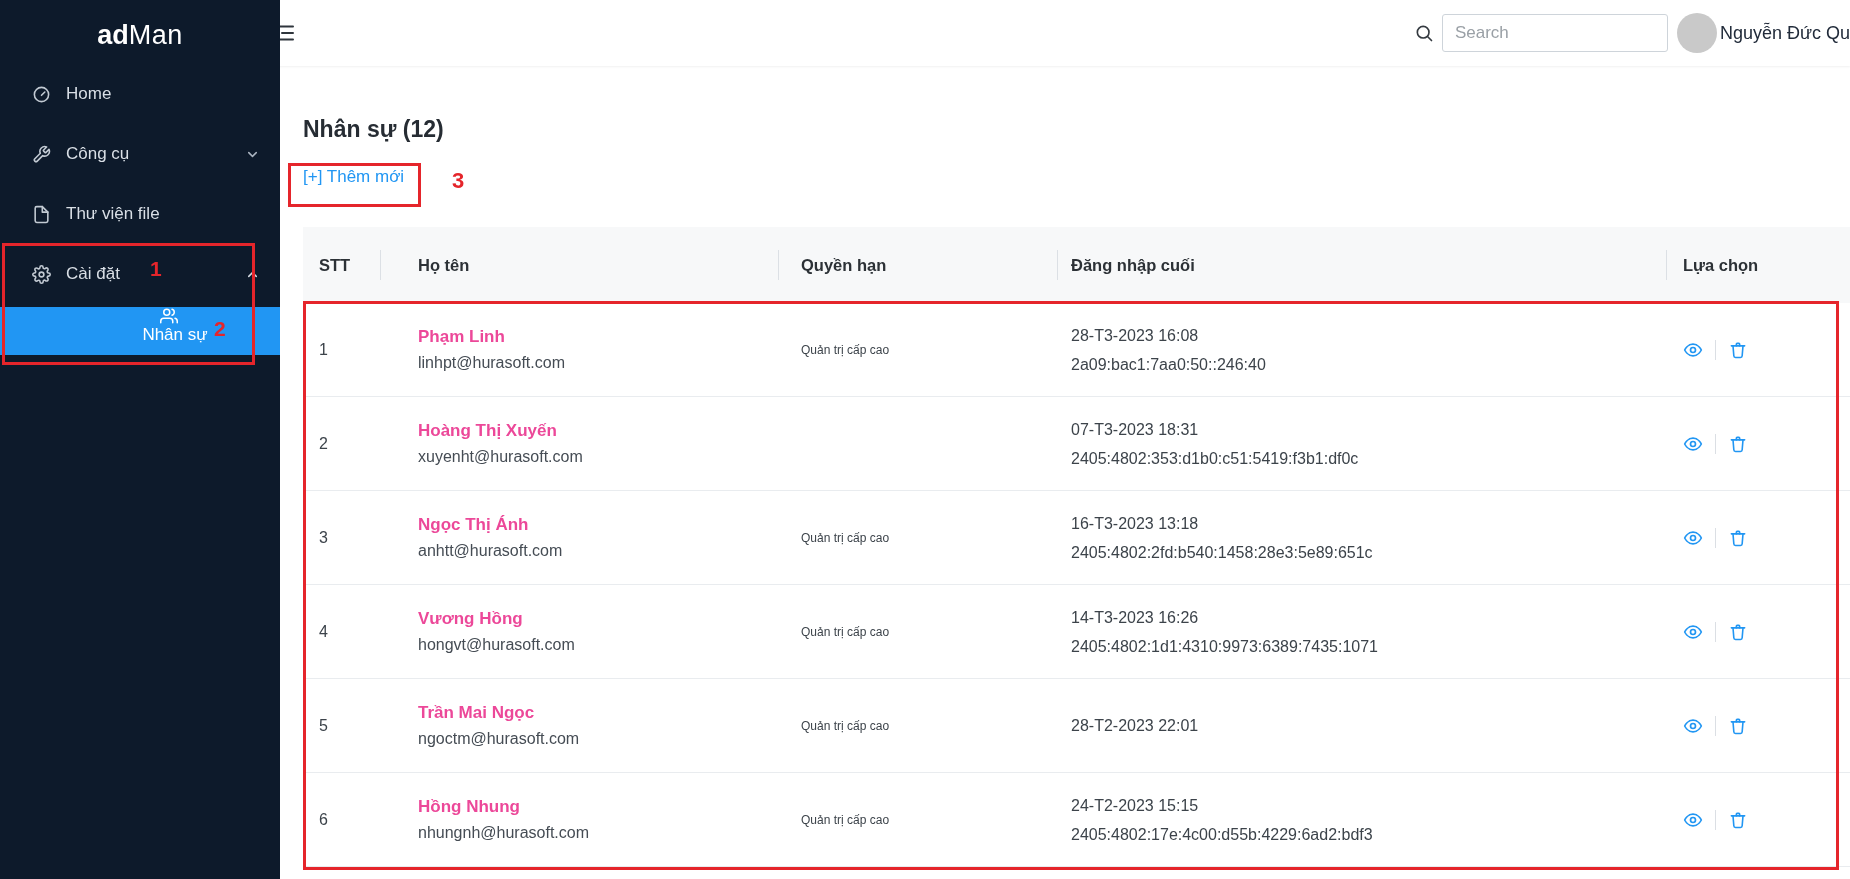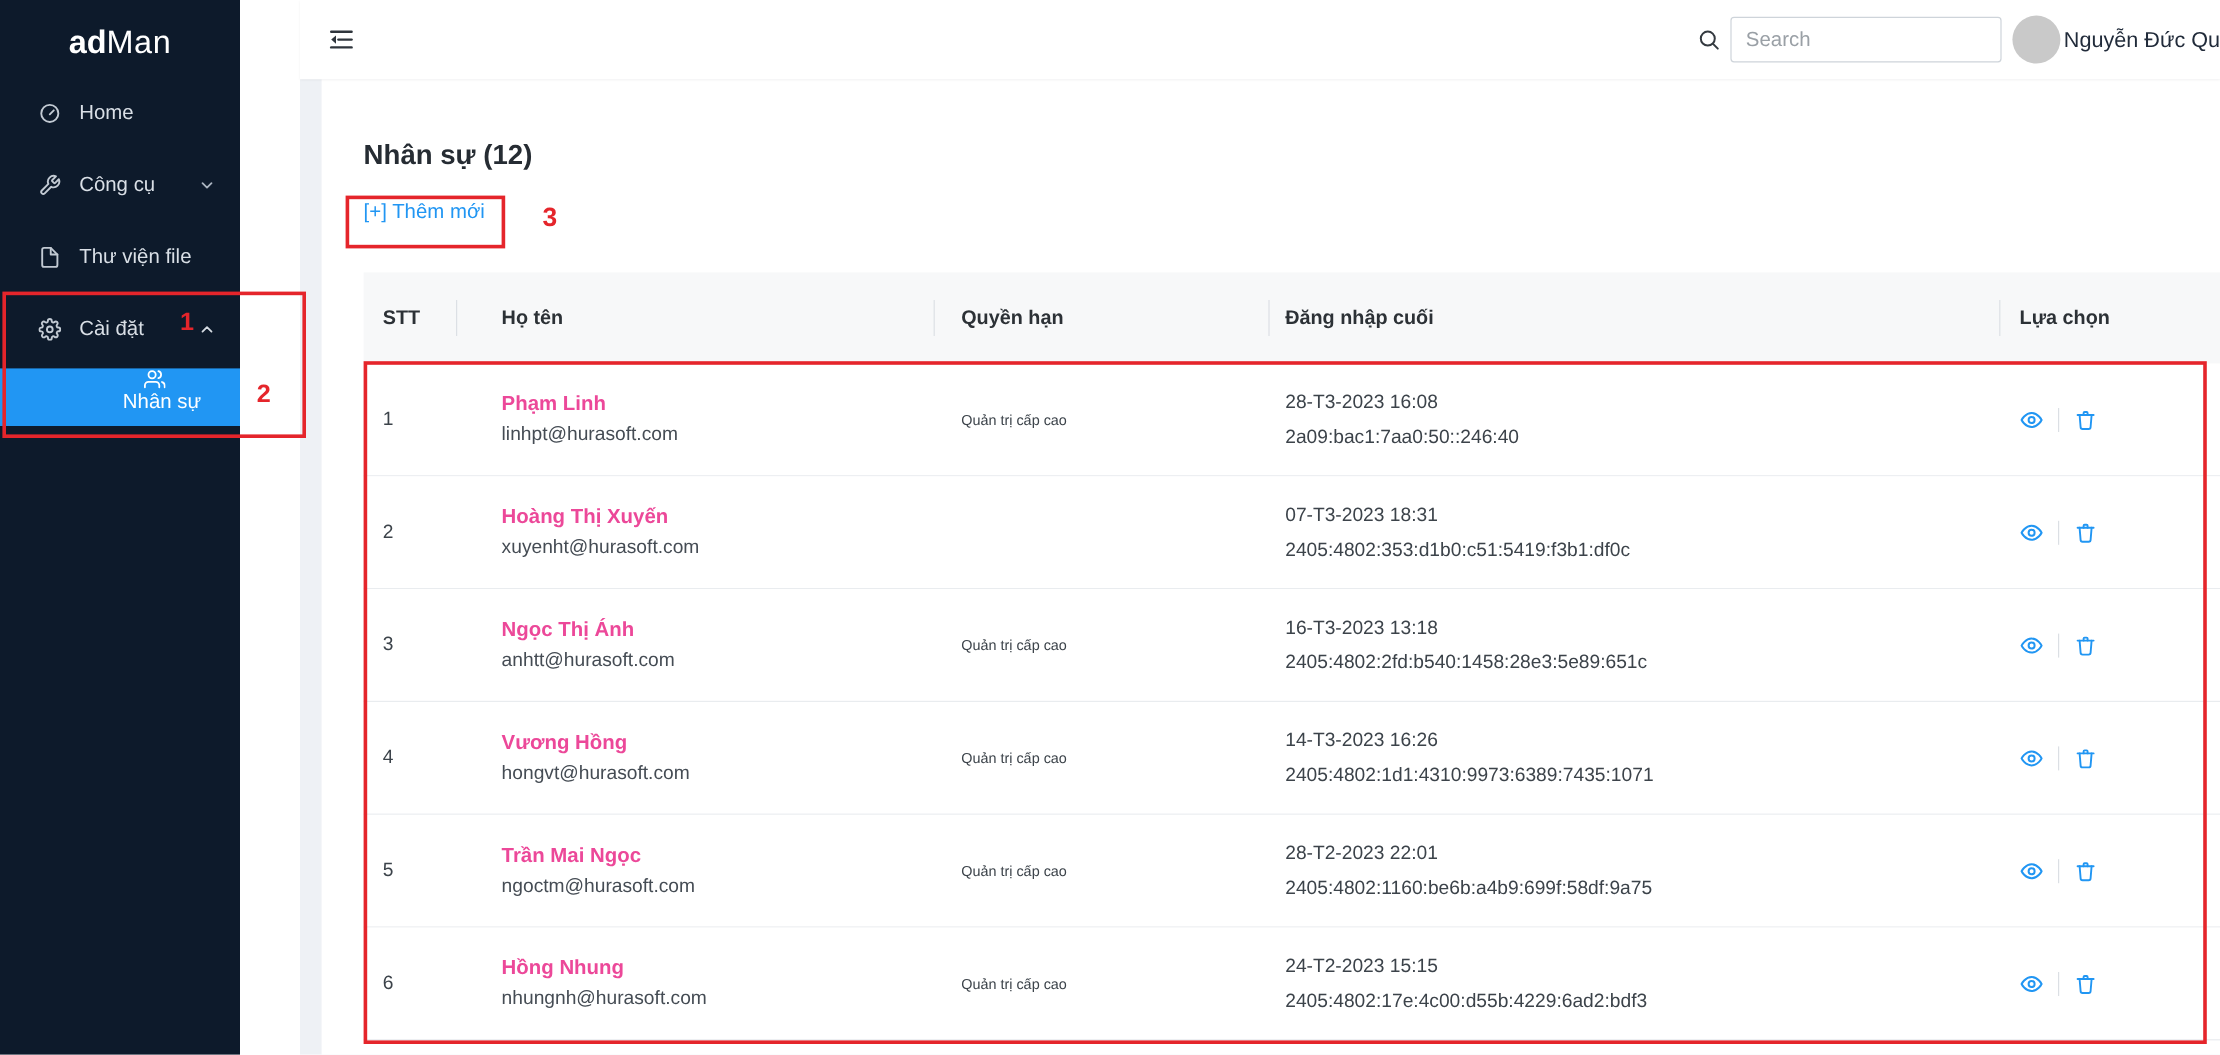--- a/index.html
+++ b/index.html
@@ -5,21 +5,21 @@
   * { margin:0; padding:0; box-sizing:border-box; }
   html,body { width:1850px; height:879px; overflow:hidden; }
   body {
     position:relative;
     font-family:"Liberation Sans","DejaVu Sans",sans-serif;
     background:#ffffff;
   }
   svg { display:block; }
 
   
-  #sidebar { position:absolute; left:0; top:0; width:200px; height:879px; background:#0d1a2b; z-index:5; }
+  #sidebar { position:absolute; left:0; top:0; width:280px; height:879px; background:#0d1a2b; z-index:5; }
   .logo { height:64px; display:flex; align-items:center; justify-content:center; color:#fff; font-size:27px; padding-top:6px; }
   .logo b { font-weight:700; }
   .logo span { font-weight:300; letter-spacing:.5px; }
   .nav { margin-top:0; }
   .nav-item { height:60px; display:flex; align-items:center; padding:0 20px 0 32px; color:#d9dfe6; font-size:17px; cursor:pointer; }
   .nico { width:19px; height:19px; margin-right:15px; color:#c2cad3; flex:none; }
   .chev { margin-left:auto; width:15px; height:15px; color:#aab4c0; flex:none; }
   .subitem { height:48px; margin-top:3px; display:flex; align-items:center; background:#2196f3; color:#ffffff; padding-left:70px; font-size:17px; cursor:pointer;flex-direction:column; }
   .subitem .nico { color:#ffffff; width:18px; height:18px; margin-right:13px; }
 
@@ -297,21 +297,20 @@
 
   <div class="trow">
     <div class="c-stt">5</div>
     <div class="c-name">
       <a class="pname">Trần Mai Ngọc</a>
       <div class="pemail">ngoctm@hurasoft.com</div>
     </div>
     <div class="c-role">Quản trị cấp cao</div>
     <div class="c-login">
       <div>28-T2-2023 22:01</div>
-      <div>2405:4802:1160:be6b:a4b9:699f:58df:9a75</div>
     </div>
     <div class="c-act">
       <span class="act-ic">
         <svg viewBox="0 0 24 24" fill="none" stroke="currentColor" stroke-width="2" stroke-linecap="round" stroke-linejoin="round">
                   <path d="M2 12s3.5-7 10-7 10 7 10 7-3.5 7-10 7-10-7-10-7z"></path>
                   <circle cx="12" cy="12" r="3"></circle>
                 </svg>
       </span>
       <span class="vsep"></span>
       <span class="act-ic">

